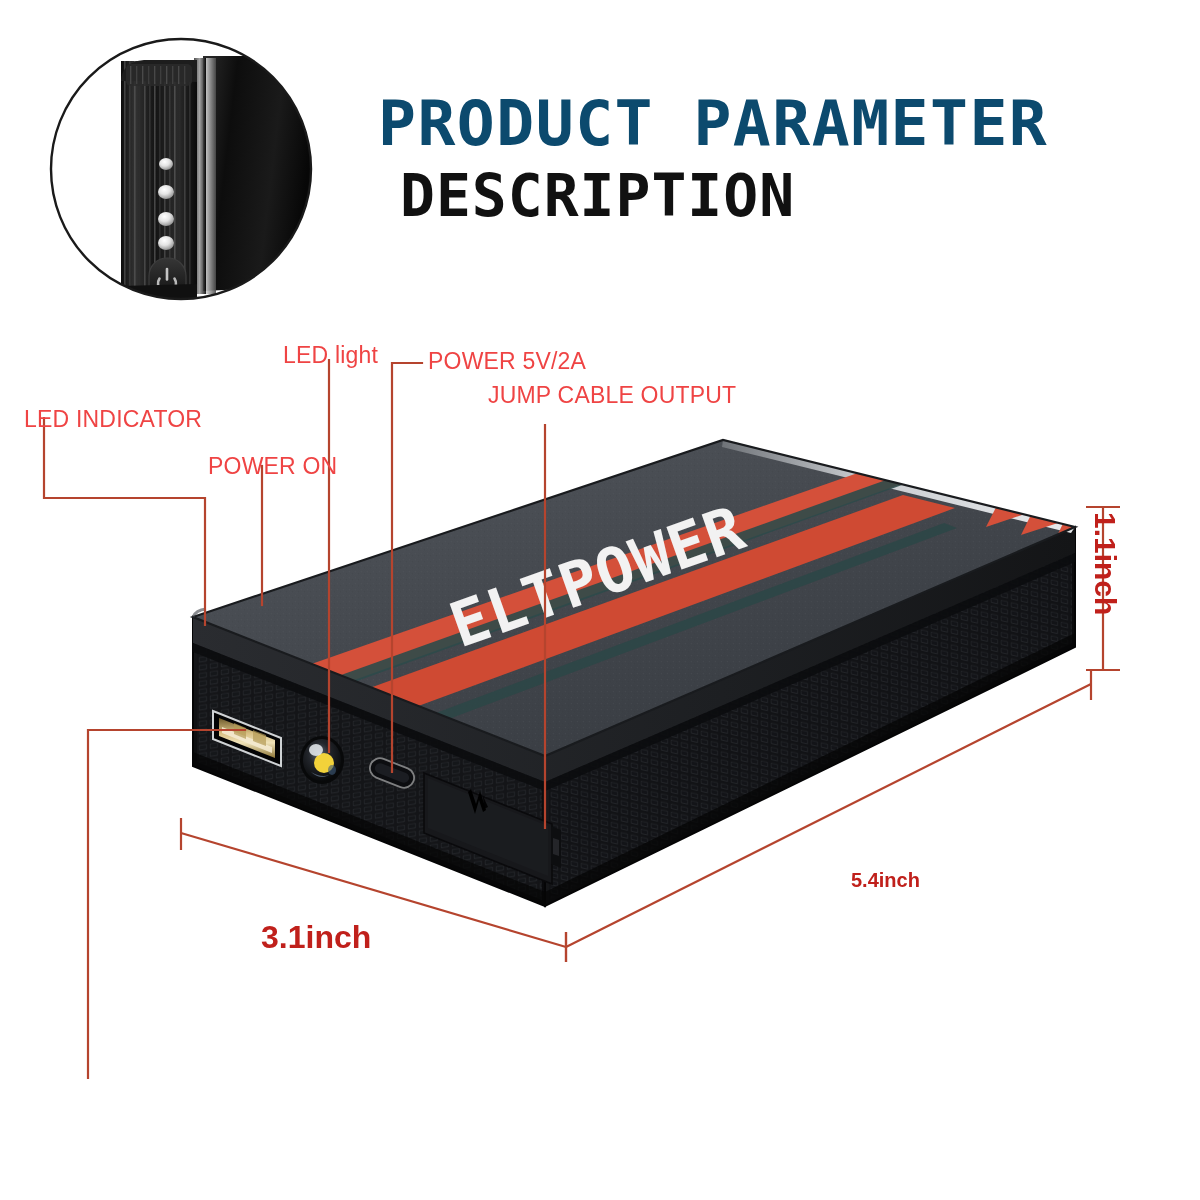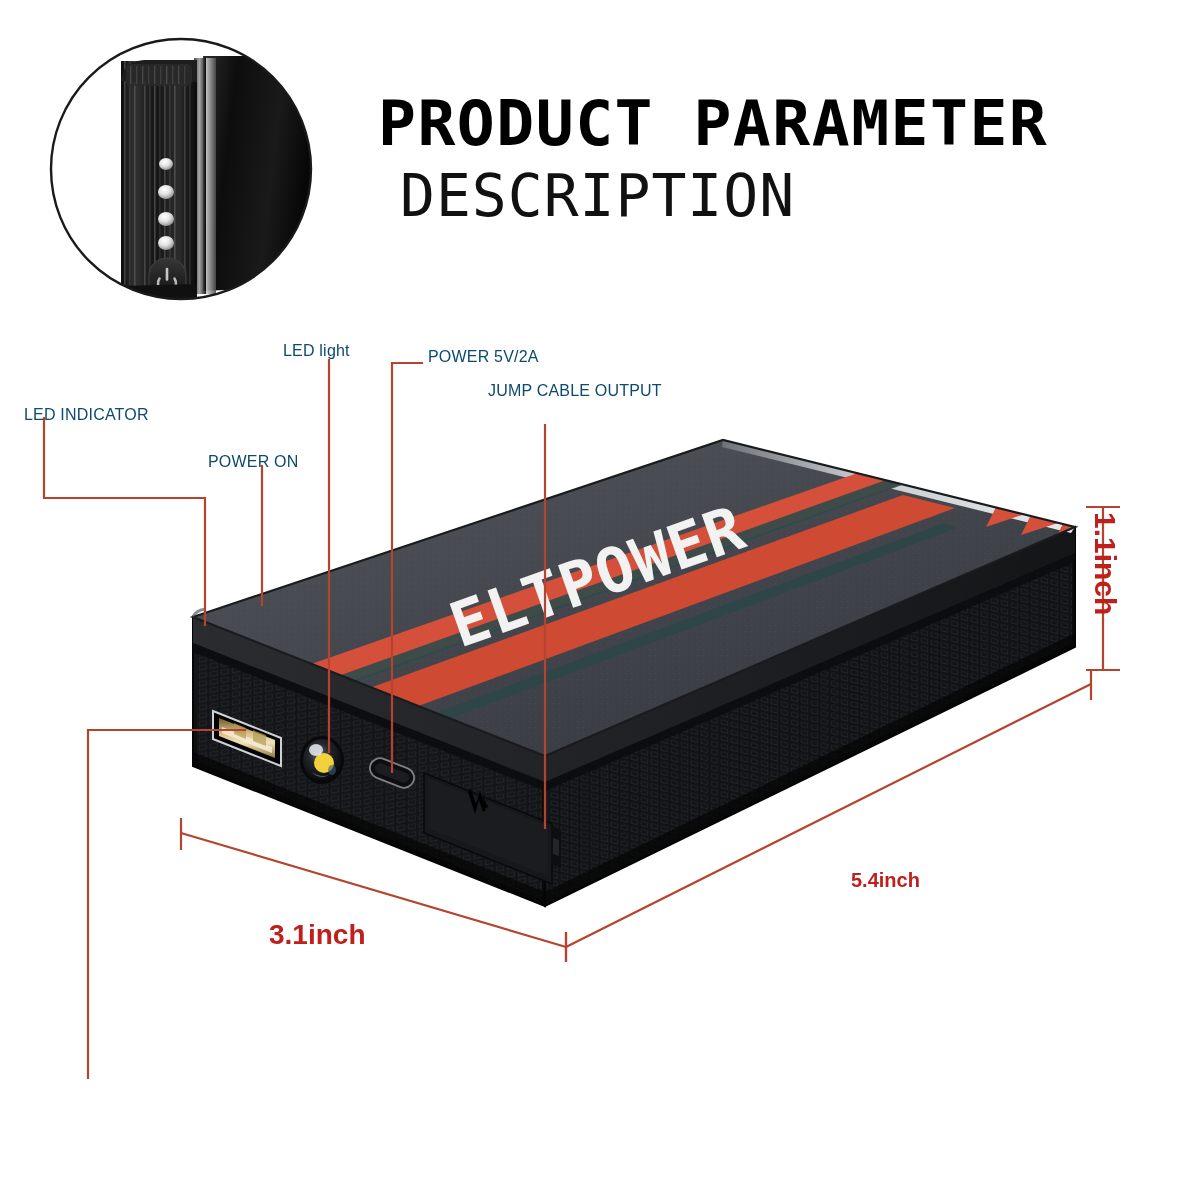--- a/index.html
+++ b/index.html
@@ -12,44 +12,44 @@
   #stage { position:relative; width:1200px; height:1200px; background:#fff; }
 
   
   .title-block { position:absolute; left:378px; top:92px; width:790px; }
   .title-main {
     font-family:"DejaVu Sans Mono", monospace;
     font-weight:bold;
     font-size:63px;
     letter-spacing:1.5px;
     line-height:1.0;
-    color:#000000;
+    color:#0c4a6e;
     white-space:nowrap;
   }
   .title-sub {
     font-family:"DejaVu Sans Mono", monospace;
-    font-weight:normal;
+    font-weight:bold;
     font-size:58px;
     letter-spacing:1px;
     line-height:1.0;
     color:#111111;
     margin-top:12px;
     margin-left:22px;
     white-space:nowrap;
   }
 
   
   .inset-wrap { position:absolute; left:48px; top:36px; width:266px; height:266px; }
 
   
   .callout {
     position:absolute;
     font-family:"Liberation Sans", sans-serif;
-    font-size:16px;
-    color:#0c4a6e;
+    font-size:23px;
+    color:#ef4444;
     white-space:nowrap;
     letter-spacing:0.2px;
   }
   .cl-led-light   { left:283px; top:342px; }
   .cl-input       { left:428px; top:348px; }
   .cl-indicator   { left:24px;  top:406px; }
   .cl-jump        { left:488px; top:382px; }
   .cl-power       { left:178px; top:453px;margin-left:30px; }
   .cl-usb         { left:24px;  top:1091px; }
 
@@ -57,21 +57,21 @@
   .dim {
     position:absolute;
     font-family:"Liberation Sans", sans-serif;
     font-weight:bold;
     color:#c0201b;
     white-space:nowrap;
   }
   .dim-h  { left:1122px; top:512px; font-size:30px;
             transform:rotate(90deg); transform-origin:left top; }
   .dim-54 { left:851px;  top:869px; font-size:20px; }
-  .dim-31 { left:269px;  top:919px; font-size:28px; }
+  .dim-31 { left:261px;  top:919px; font-size:32px; }
 
   
   .layer { position:absolute; left:0; top:0; width:1200px; height:1200px; }
   .lines-layer { pointer-events:none; }
 </style>
 </head>
 <body>
 
 <div id="stage">
 

